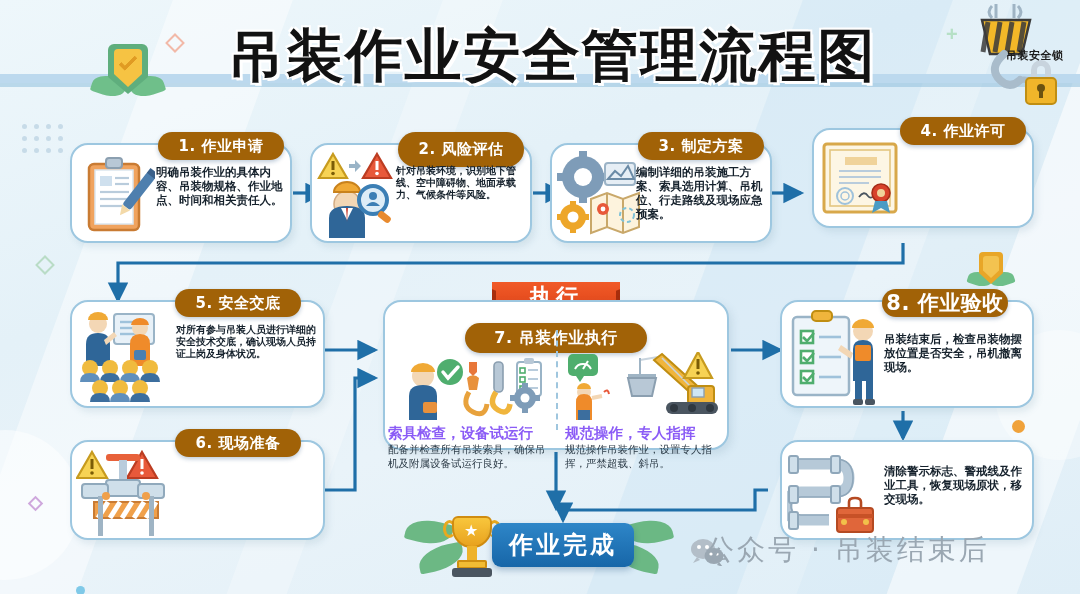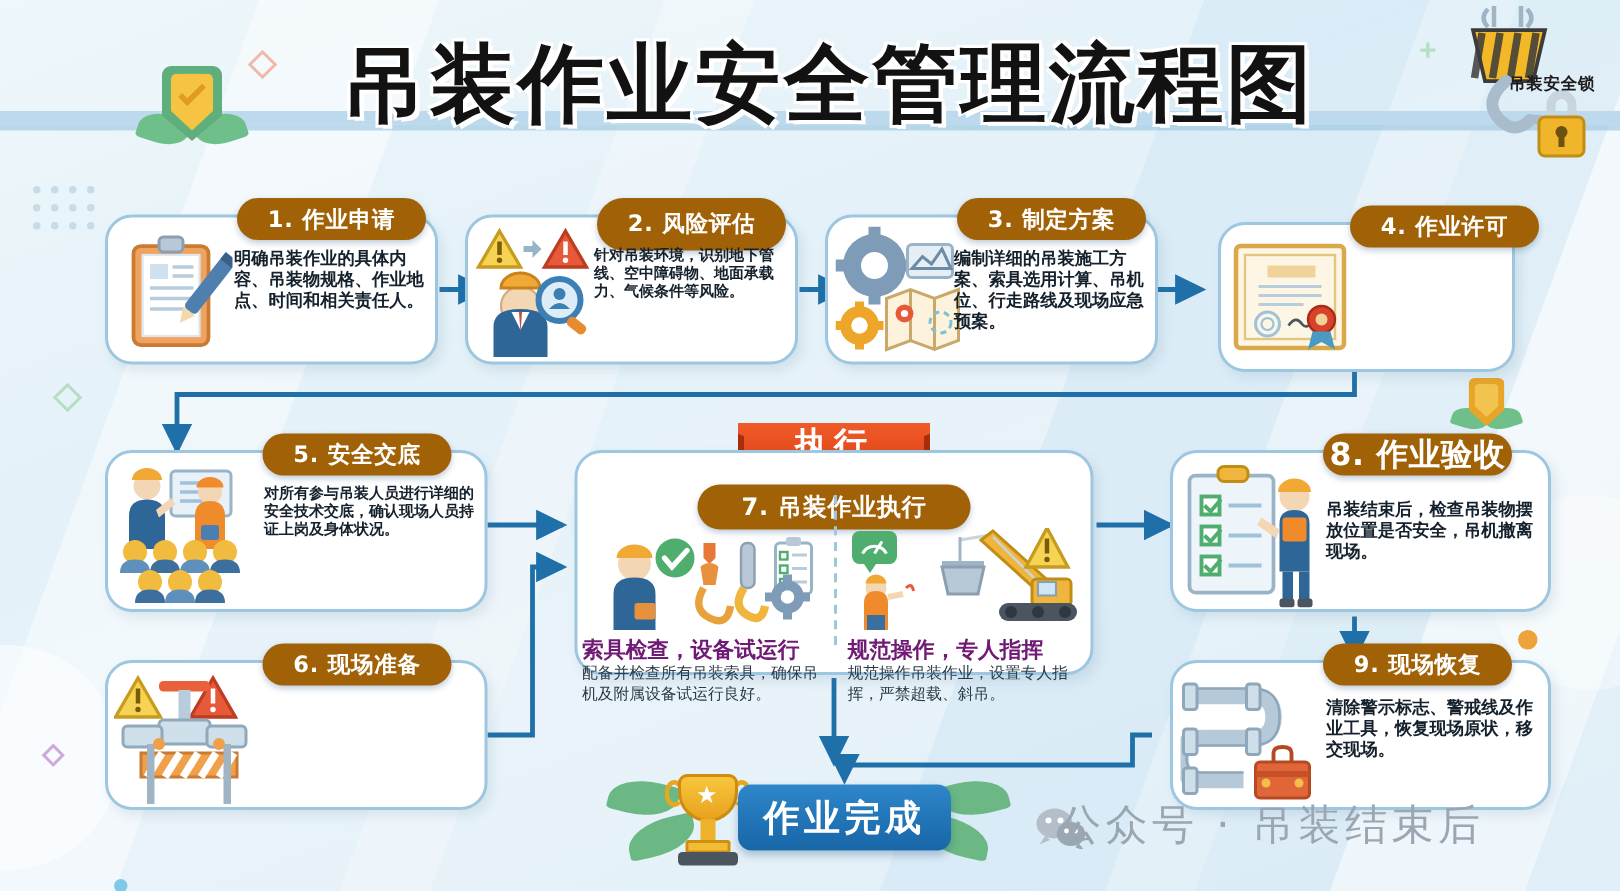--- a/index.html
+++ b/index.html
@@ -87,21 +87,21 @@
     font-size:22px; letter-spacing:4px; text-align:center; line-height:30px;
     filter:drop-shadow(0 2px 3px rgba(150,50,20,.3));
   }
   #exec-ribbon::before, #exec-ribbon::after {
     content:""; position:absolute; top:6px; width:14px; height:14px;
     background:#a82d0c; z-index:-1;
   }
   #exec-ribbon::before { left:-10px; transform:skewY(22deg); }
   #exec-ribbon::after  { right:-10px; transform:skewY(-22deg); }
   .sub-h { position:absolute; font-family:Liberation Serif, serif;
-           font-weight:bold; font-size:14.5px; color:#701a75; white-space:nowrap; }
+           font-weight:bold; font-size:14.5px; color:#8b5cf6; white-space:nowrap; }
   .sub-d { position:absolute; font-family:"DejaVu Sans", sans-serif;
            font-size:10.5px; color:#2b3a46; line-height:1.3; }
   #exec-div { position:absolute; left:556px; top:330px; width:0; height:100px;
               border-left:2px dashed #9fc6de; }
 
   
   #finish-banner {
     position:absolute; left:492px; top:523px; width:142px; height:44px;
     background:linear-gradient(180deg,#2e86c8,#1766a8); border-radius:9px;
     color:#fff; font-family:"DejaVu Sans", sans-serif; font-weight:bold;
@@ -316,21 +316,21 @@
       <path d="M50 42 v34 M66 48 v34" stroke="#c9a86a" stroke-width="2"></path>
       <circle cx="46" cy="58" r="6" fill="#e8593a"></circle>
         <circle cx="46" cy="58" r="2.4" fill="#fff"></circle>
       <circle cx="70" cy="64" r="7" fill="none" stroke="#7fc2d8" stroke-width="2" stroke-dasharray="4 3"></circle>
     </svg>
   </div>
   <div class="badge" style="left:86px;top:-13px;width:126px;height:28px;font-size:15px">3. 制定方案</div>
   <div class="desc" style="left:84px;top:20px;width:132px;font-size:11.5px">编制详细的吊装施工方案、索具选用计算、吊机位、行走路线及现场应急预案。</div>
 </div>
 
-<div class="card" style="left:812px;top:148px;width:198px;height:100px">
+<div class="card" style="left:812px;top:128px;width:222px;height:100px">
   <div style="position:absolute;left:7px;top:11px;width:78px;height:76px">
     <svg width="78" height="76" viewBox="0 0 78 76">
       <rect x="3" y="3" width="72" height="68" rx="3" fill="#fdf6e4" stroke="#d8a84a" stroke-width="3"></rect>
       <rect x="9" y="9" width="60" height="56" fill="none" stroke="#e3c680" stroke-width="1.6"></rect>
       <rect x="24" y="16" width="32" height="8" fill="#f0d39a"></rect>
       <g stroke="#b9ccdc" stroke-width="2">
           <line x1="18" y1="30" x2="60" y2="30"></line>
           <line x1="18" y1="36" x2="60" y2="36"></line>
           <line x1="18" y1="42" x2="48" y2="42"></line>
         </g>
@@ -537,21 +537,20 @@
         <rect x="44" y="6" width="9" height="17" rx="2"></rect>
         <rect x="44" y="36" width="9" height="17" rx="2"></rect>
       </g>
       <rect x="50" y="58" width="36" height="24" rx="3" fill="#e0663a" stroke="#b54a22" stroke-width="2"></rect>
       <rect x="50" y="64" width="36" height="4" fill="#c75127"></rect>
       <path d="M62 58 v-6 q0 -4 6 -4 q6 0 6 4 v6" fill="none" stroke="#b54a22" stroke-width="2.6"></path>
       <circle cx="57" cy="72" r="3" fill="#f2c04a"></circle>
         <circle cx="79" cy="72" r="3" fill="#f2c04a"></circle>
     </svg>
   </div>
-  <div class="badge" style="left:100px;top:-13px;width:126px;height:28px;font-size:15px">9. 现场恢复</div>
   <div class="desc" style="left:102px;top:22px;width:142px;font-size:11.5px">清除警示标志、警戒线及作业工具，恢复现场原状，移交现场。</div>
 </div>
 
 <div class="wreath" style="left:406px;top:520px;transform:rotate(14deg)"></div>
 <div class="wreath" style="left:418px;top:546px;transform:rotate(-12deg)"></div>
 <div class="wreath" style="left:626px;top:520px;transform:rotate(-14deg) scaleX(-1)"></div>
 <div class="wreath" style="left:614px;top:546px;transform:rotate(12deg) scaleX(-1)"></div>
 
 <div id="trophy">
   <div class="thandleL"></div>

